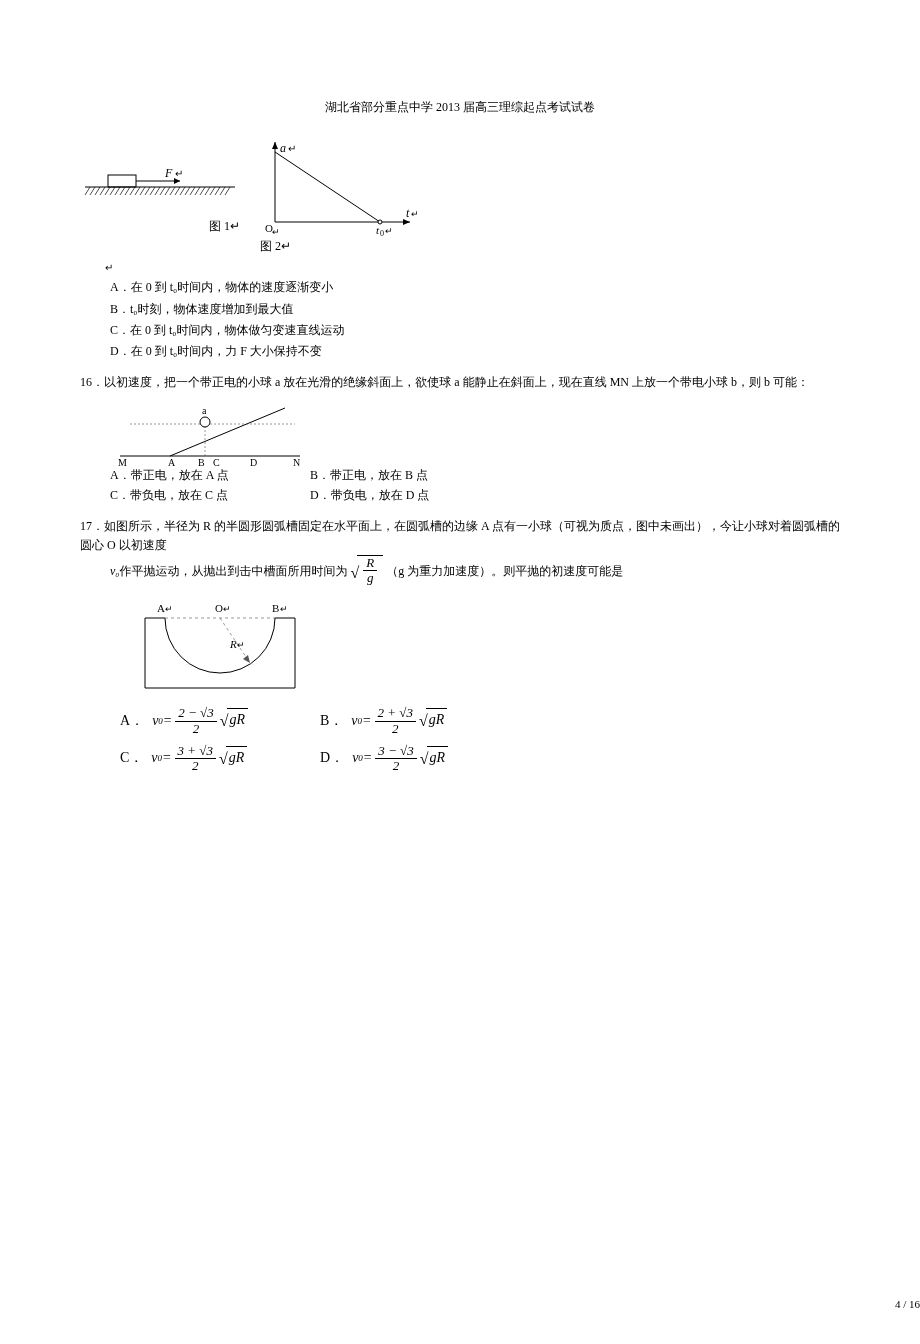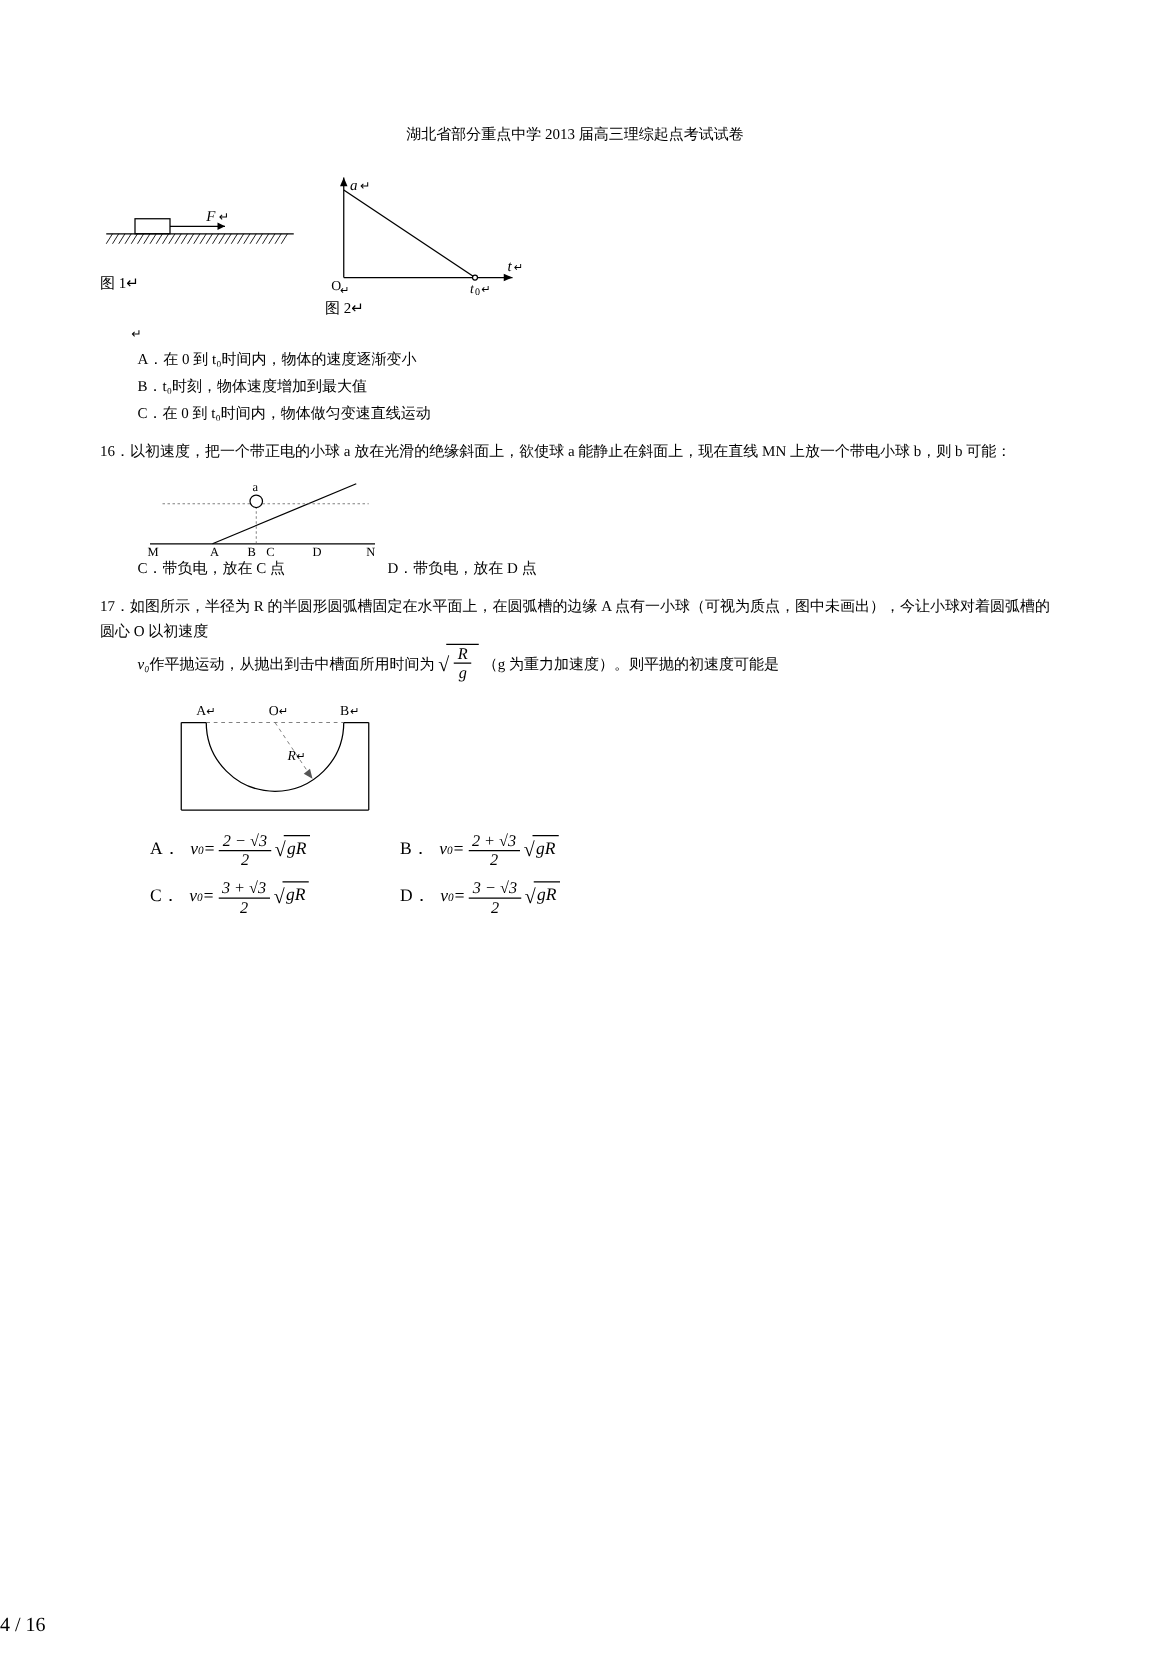--- a/index.html
+++ b/index.html
@@ -101,22 +101,22 @@
       margin-left: -2px;
     }
     .svg-fig {
       display: block;
     }
     .footer {
       position: absolute;
       bottom: 30px;
       left: 0;
       right: 0;
-      text-align: left;
-      font-size: 16px;
+      text-align: right;
+      font-size: 11px;
       font-family: "Times New Roman", serif;
     }
     .q17-body {
       margin-left: 30px;
       line-height: 2.2;
     }
     .inline-sqrt-frac {
       display: inline-flex;
       align-items: center;
       vertical-align: middle;
@@ -166,21 +166,21 @@
           <line x1="140" y1="50" x2="135" y2="58"></line>
           <line x1="145" y1="50" x2="140" y2="58"></line>
           <line x1="150" y1="50" x2="145" y2="58"></line>
       </g>
       <rect x="28" y="38" width="28" height="12" stroke="#000" fill="none" stroke-width="1"></rect>
       <line x1="56" y1="44" x2="100" y2="44" stroke="#000" stroke-width="1"></line>
       <polygon points="100,44 94,41 94,47" fill="#000"></polygon>
       <text x="85" y="40" font-style="italic" font-family="Times New Roman" font-size="12">F</text>
       <text x="95" y="40" font-size="10">↵</text>
     </svg>
-    <div style="text-align:left"><span>图 1</span>↵</div>
+    <div style="text-align:right"><span>图 1</span>↵</div>
   </div>
   <div>
     <svg class="svg-fig" width="160" height="100">
       <line x1="15" y1="85" x2="15" y2="5" stroke="#000" stroke-width="1"></line>
       <polygon points="15,5 12,12 18,12" fill="#000"></polygon>
       <line x1="15" y1="85" x2="150" y2="85" stroke="#000" stroke-width="1"></line>
       <polygon points="150,85 143,82 143,88" fill="#000"></polygon>
       <line x1="15" y1="15" x2="120" y2="85" stroke="#000" stroke-width="1"></line>
       <text x="20" y="15" font-style="italic" font-family="Times New Roman" font-size="12">a</text>
       <text x="28" y="15" font-size="10">↵</text>
@@ -196,20 +196,21 @@
     <div style="text-align:left"><span>图 2</span>↵</div>
   </div>
 </div>
 
 <div style="margin-left:25px;margin-top:4px;font-size:10px">↵</div>
 
 <div class="options">
   <div>A．在 0 到 t₀时间内，物体的速度逐渐变小</div>
   <div>B．t₀时刻，物体速度增加到最大值</div>
   <div>C．在 0 到 t₀时间内，物体做匀变速直线运动</div>
+  <div>D．在 0 到 t₀时间内，力 F 大小保持不变</div>
 </div>
 
 <div class="question">
   <span class="q-num">16．</span><span class="q-text">以初速度，把一个带正电的小球 a 放在光滑的绝缘斜面上，欲使球 a 能静止在斜面上，现在直线 MN 上放一个带电小球 b，则 b 可能：</span>
 </div>
 
 <div style="display:flex;align-items:flex-end;margin-left:30px;margin-top:4px">
   <svg class="svg-fig" width="200" height="70">
     <line x1="10" y1="60" x2="190" y2="60" stroke="#000" stroke-width="1"></line>
     <line x1="60" y1="60" x2="175" y2="12" stroke="#000" stroke-width="1"></line>
@@ -220,20 +221,24 @@
     <text x="8" y="70" font-family="Times New Roman" font-size="10">M</text>
     <text x="58" y="70" font-family="Times New Roman" font-size="10">A</text>
     <text x="88" y="70" font-family="Times New Roman" font-size="10">B</text>
     <text x="103" y="70" font-family="Times New Roman" font-size="10">C</text>
     <text x="140" y="70" font-family="Times New Roman" font-size="10">D</text>
     <text x="183" y="70" font-family="Times New Roman" font-size="10">N</text>
   </svg>
 </div>
 
 <div class="inline-options">
+  <div class="opt-row">
+    <div class="opt">A．带正电，放在 A 点</div>
+    <div class="opt">B．带正电，放在 B 点</div>
+  </div>
   <div class="opt-row">
     <div class="opt">C．带负电，放在 C 点</div>
     <div class="opt">D．带负电，放在 D 点</div>
   </div>
 </div>
 
 <div class="question">
   <span class="q-num">17．</span><span class="q-text">如图所示，半径为 R 的半圆形圆弧槽固定在水平面上，在圆弧槽的边缘 A 点有一小球（可视为质点，图中未画出），今让小球对着圆弧槽的圆心 O 以初速度 </span>
   <div class="q17-body">
     <span class="italic">v₀</span><span>作平抛运动，从抛出到击中槽面所用时间为</span>

